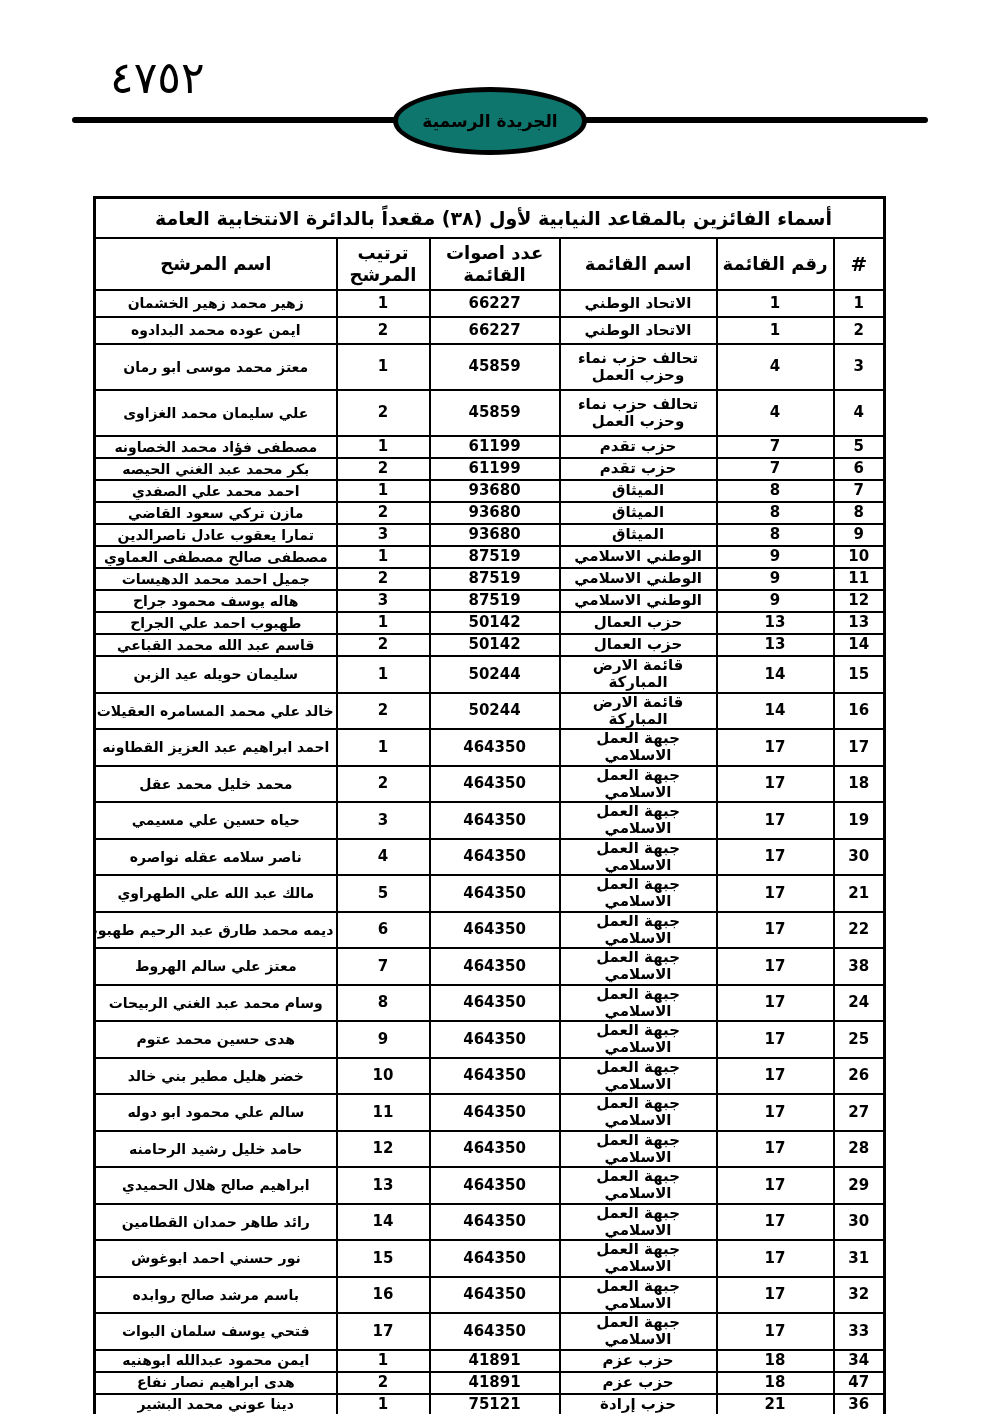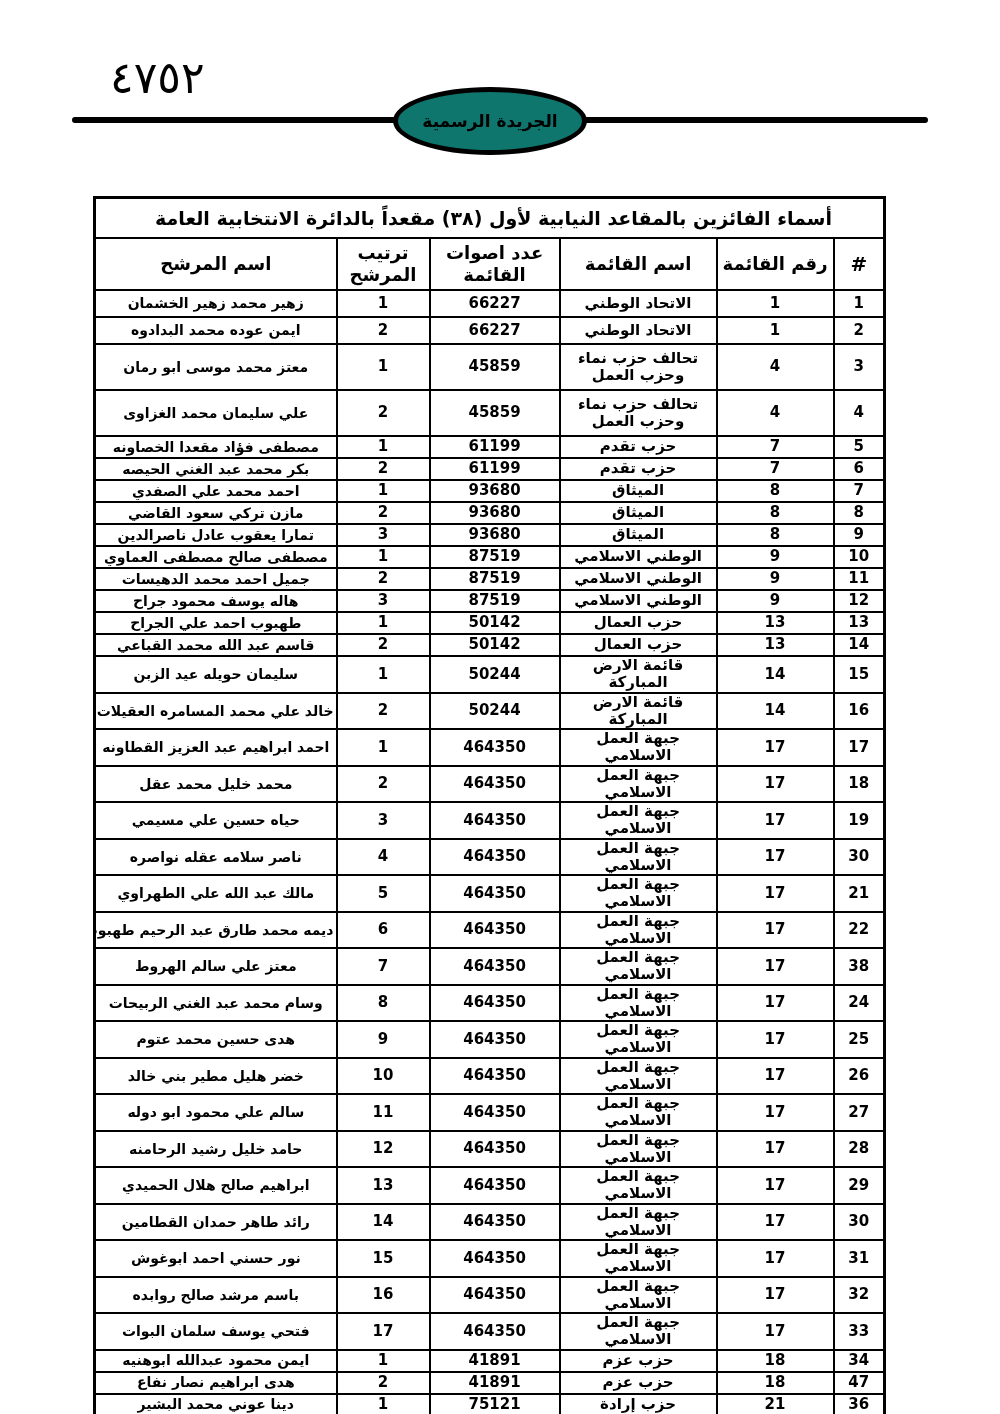--- a/index.html
+++ b/index.html
@@ -107,21 +107,21 @@
         <td>45859</td>
         <td>2</td>
         <td class="candidate">علي سليمان محمد الغزاوى</td>
       </tr>
       <tr class="h24">
         <td>5</td>
         <td>7</td>
         <td>حزب تقدم</td>
         <td>61199</td>
         <td>1</td>
-        <td class="candidate">مصطفى فؤاد مقعدا الخصاونه</td>
+        <td class="candidate">مصطفى فؤاد محمد الخصاونه</td>
       </tr>
       <tr class="h24">
         <td>6</td>
         <td>7</td>
         <td>حزب تقدم</td>
         <td>61199</td>
         <td>2</td>
         <td class="candidate">بكر محمد عبد الغني الحيصه</td>
       </tr>
       <tr class="h24">

